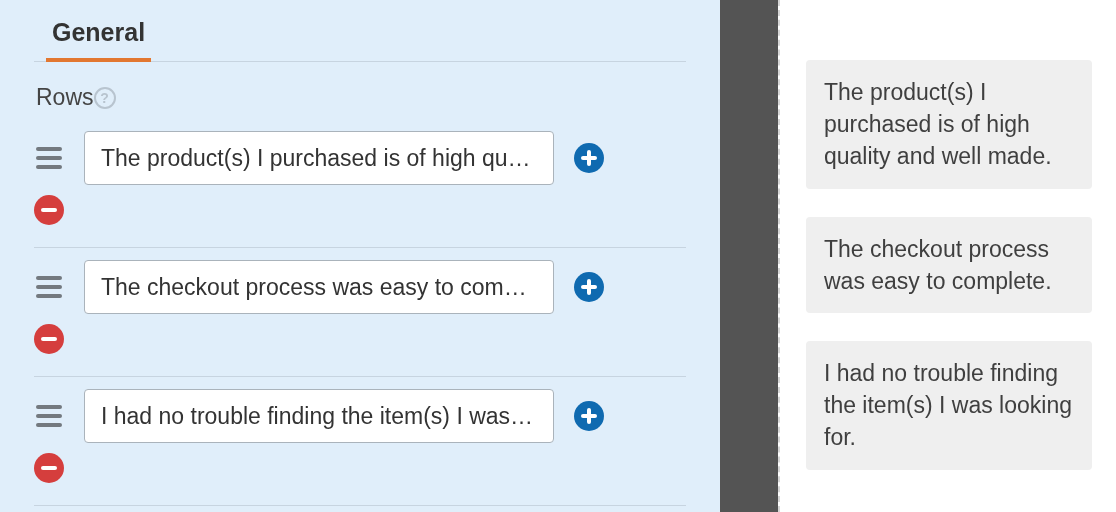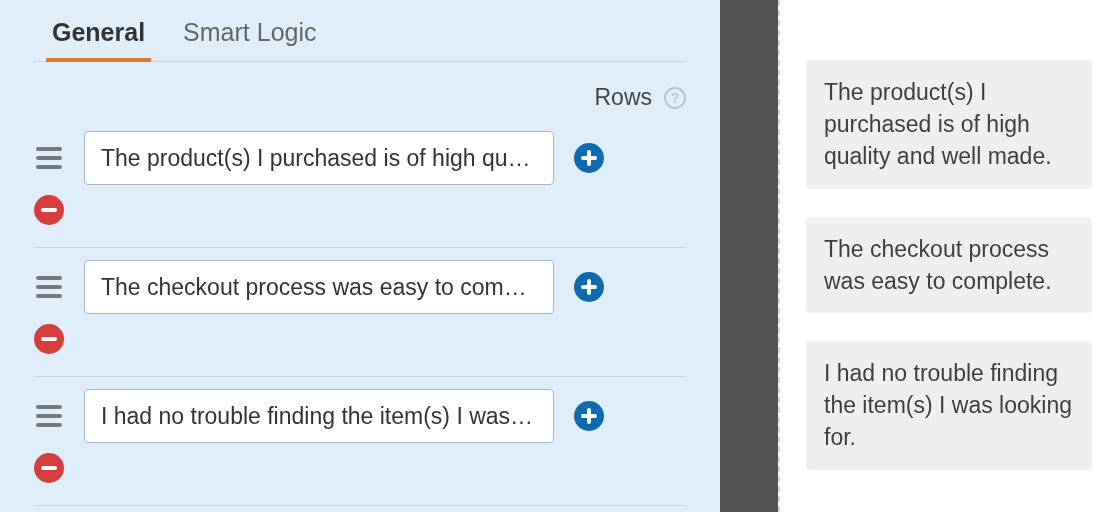--- a/index.html
+++ b/index.html
@@ -36,25 +36,23 @@
     content: "";
     position: absolute;
     left: -6px; right: -6px; bottom: -1px;
     height: 4px;
     background: #e27730;
   }
 
   .section-label-row {
     display: flex;
     align-items: center;
-    gap: 12px;
     margin-top: 22px;
     margin-bottom: 8px;
     padding-left: 2px;
-    justify-content: flex-end;
   }
   .section-label {
     font-size: 23px;
     color: #444;
   }
   .help-icon {
     width: 22px; height: 22px;
     border: 2px solid #b8c4cf;
     border-radius: 50%;
     display: inline-flex;
@@ -154,21 +152,20 @@
     color: #3f3f3f;
   }
 </style>
 </head>
 <body>
 
 <div class="left-panel">
 
   <div class="tabs">
     <div class="tab active">General</div>
-    <div class="tab">Smart Logic</div>
   </div>
 
   <div class="section-label-row">
     <span class="section-label">Rows</span>
     <span class="help-icon">?</span>
   </div>
 
   <div class="rows">
 
     <div class="row-block">

